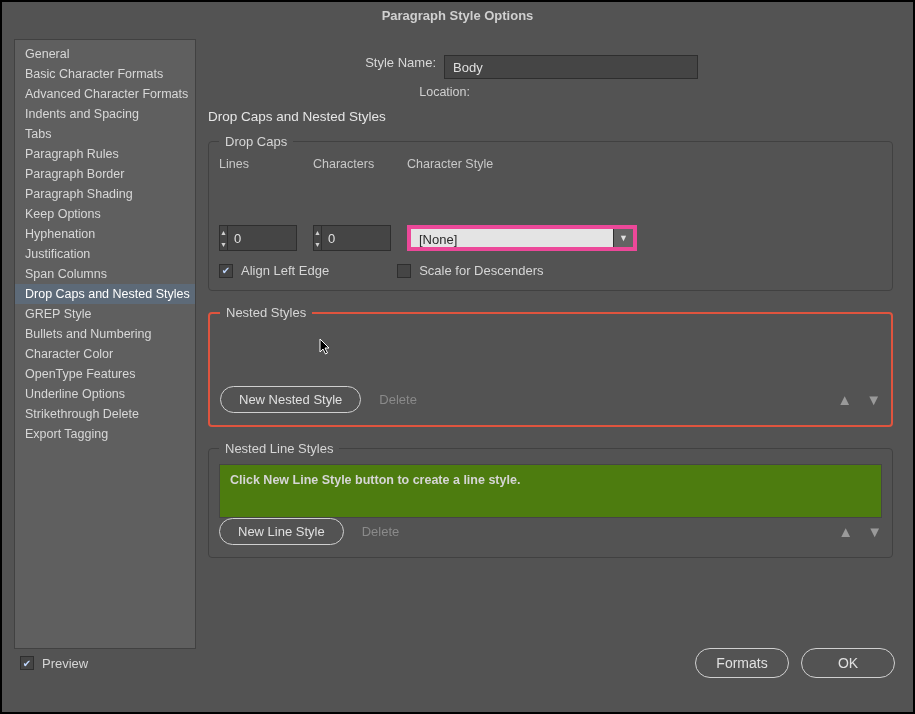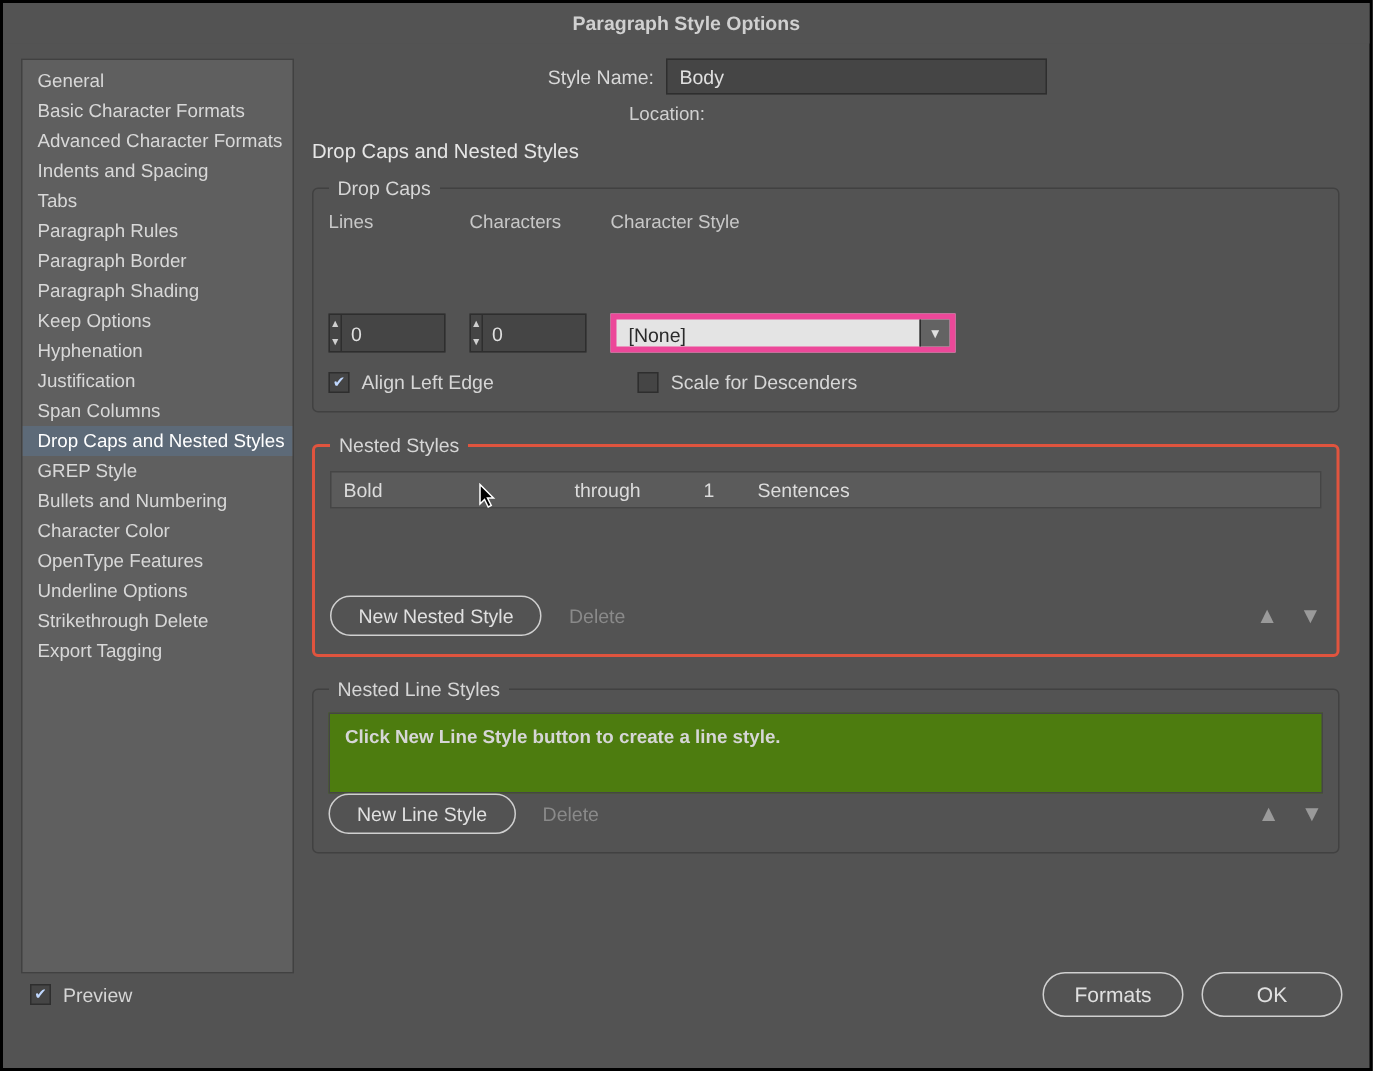--- a/index.html
+++ b/index.html
@@ -4,38 +4,38 @@
 <style>
 * { box-sizing: border-box; margin: 0; padding: 0; font-family: -apple-system, "Segoe UI", Arial, sans-serif; }
 body { background: #000; display: flex; justify-content: center; align-items: flex-start; }
 .window { width: 915px; height: 714px; background: #535353; border: 2px solid #000; position: relative; }
 .titlebar { text-align: center; padding: 6px 0; color: #d0d0d0; font-size: 13px; font-weight: 600; background: #535353; }
 .body { display: flex; padding: 10px 12px 0 12px; height: 620px; }
 .sidebar { width: 182px; background: #5f5f5f; border: 1px solid #414141; padding: 4px 0; overflow: hidden; }
 .sidebar-item { padding: 3px 10px; color: #d8d8d8; font-size: 12.5px; cursor: pointer; white-space: nowrap; }
 .sidebar-item.selected { background: #5d6a78; color: #fff; }
 .main { flex: 1; padding: 0 8px 0 12px; color: #d0d0d0; }
-.row-header { display: flex; align-items: center; margin-bottom: 6px; }
+.row-header { display: flex; align-items: flex-start; margin-bottom: 6px; margin-top: 16px; }
 .lbl-right { text-align: right; width: 236px; padding-right: 8px; font-size: 13px; color: #d8d8d8; }
 .style-name-input { width: 254px; height: 24px; background: #454545; border: 1px solid #2e2e2e; color: #e0e0e0; padding: 0 8px; font-size: 13px; }
 .loc-lbl { text-align: right; width: 262px; font-size: 12.5px; color: #d0d0d0; margin-bottom: 10px; }
 .section-title { font-size: 13.5px; color: #e6e6e6; font-weight: 500; margin: 2px 0 10px 0; }
 fieldset { border: 1px solid #414141; border-radius: 4px; margin-bottom: 14px; padding: 8px 10px 12px 10px; position: relative; }
 legend { padding: 0 6px; font-size: 13px; color: #d6d6d6; }
 .dropcaps-cols { display: flex; gap: 16px; }
 .dc-col { display: flex; flex-direction: column; gap: 48px; }
 .dc-lbl { font-size: 12.5px; color: #c8c8c8; margin-bottom: 6px; }
 .spin { display: flex; width: 78px; height: 26px; background: #454545; border: 1px solid #2e2e2e; }
 .spin .arrows { width: 16px; display: flex; flex-direction: column; border-right: 1px solid #2e2e2e; }
 .spin .ar { flex: 1; display: flex; justify-content: center; align-items: center; font-size: 7px; color: #d0d0d0; cursor: pointer; }
 .spin input { flex: 1; background: transparent; border: none; color: #e0e0e0; padding: 0 6px; font-size: 13px; outline: none; }
 .select { display: flex; width: 230px; height: 26px; background: #e4e4e4; border: 4px solid #ec4899; }
 .select .sval { flex: 1; padding: 3px 8px; color: #2a2a2a; font-size: 13px; }
 .select .sbtn { width: 20px; background: #636363; display: flex; justify-content: center; align-items: center; color: #e0e0e0; font-size: 9px; cursor: pointer; border-left: 1px solid #2e2e2e; }
-.checks { display: flex; gap: 96px; margin-top: 12px; align-items: center; }
+.checks { display: flex; gap: 68px; margin-top: 12px; align-items: center; }
 .check { display: flex; align-items: center; gap: 8px; font-size: 13px; color: #d6d6d6; cursor: pointer; }
 .cbox { width: 14px; height: 14px; border: 1px solid #2e2e2e; background: #454545; display: flex; justify-content: center; align-items: center; font-size: 10px; color: #4ea3ff; }
 .cbox.checked::after { content: "✔"; color: #c0d8ff; font-size: 10px; }
 .nested-highlight { border: 2px solid #e0543e; border-radius: 4px; }
 .nested-row { display: flex; background: #5b5b5b; border: 1px solid #454545; padding: 4px 8px; font-size: 13px; color: #dcdcdc; margin-top:2px;}
 .nr-c1 { width: 154px; }
 .nr-c2 { width: 86px; }
 .nr-c3 { width: 36px; }
 .nr-c4 { flex: 1; }
 .nested-box-body { min-height: 58px; }
@@ -129,26 +129,20 @@
           </div>
           <div class="check">
             <div class="cbox"></div>
             <span>Scale for Descenders</span>
           </div>
         </div>
       </fieldset>
 
       <fieldset class="nested-highlight" style="position:relative;">
         <legend>Nested Styles</legend>
-        <div class="nested-row">
-          <div class="nr-c1">Bold</div>
-          <div class="nr-c2">through</div>
-          <div class="nr-c3">1</div>
-          <div class="nr-c4">Sentences</div>
-        </div>
         <div class="nested-box-body"></div>
         <div class="btnrow">
           <button class="pill">New Nested Style</button>
           <button class="txtbtn">Delete</button>
           <div class="movers">
             <span>▲</span>
             <span>▼</span>
           </div>
         </div>
         <svg class="cursor" style="left:108px; top:18px;" viewBox="0 0 12 18">

